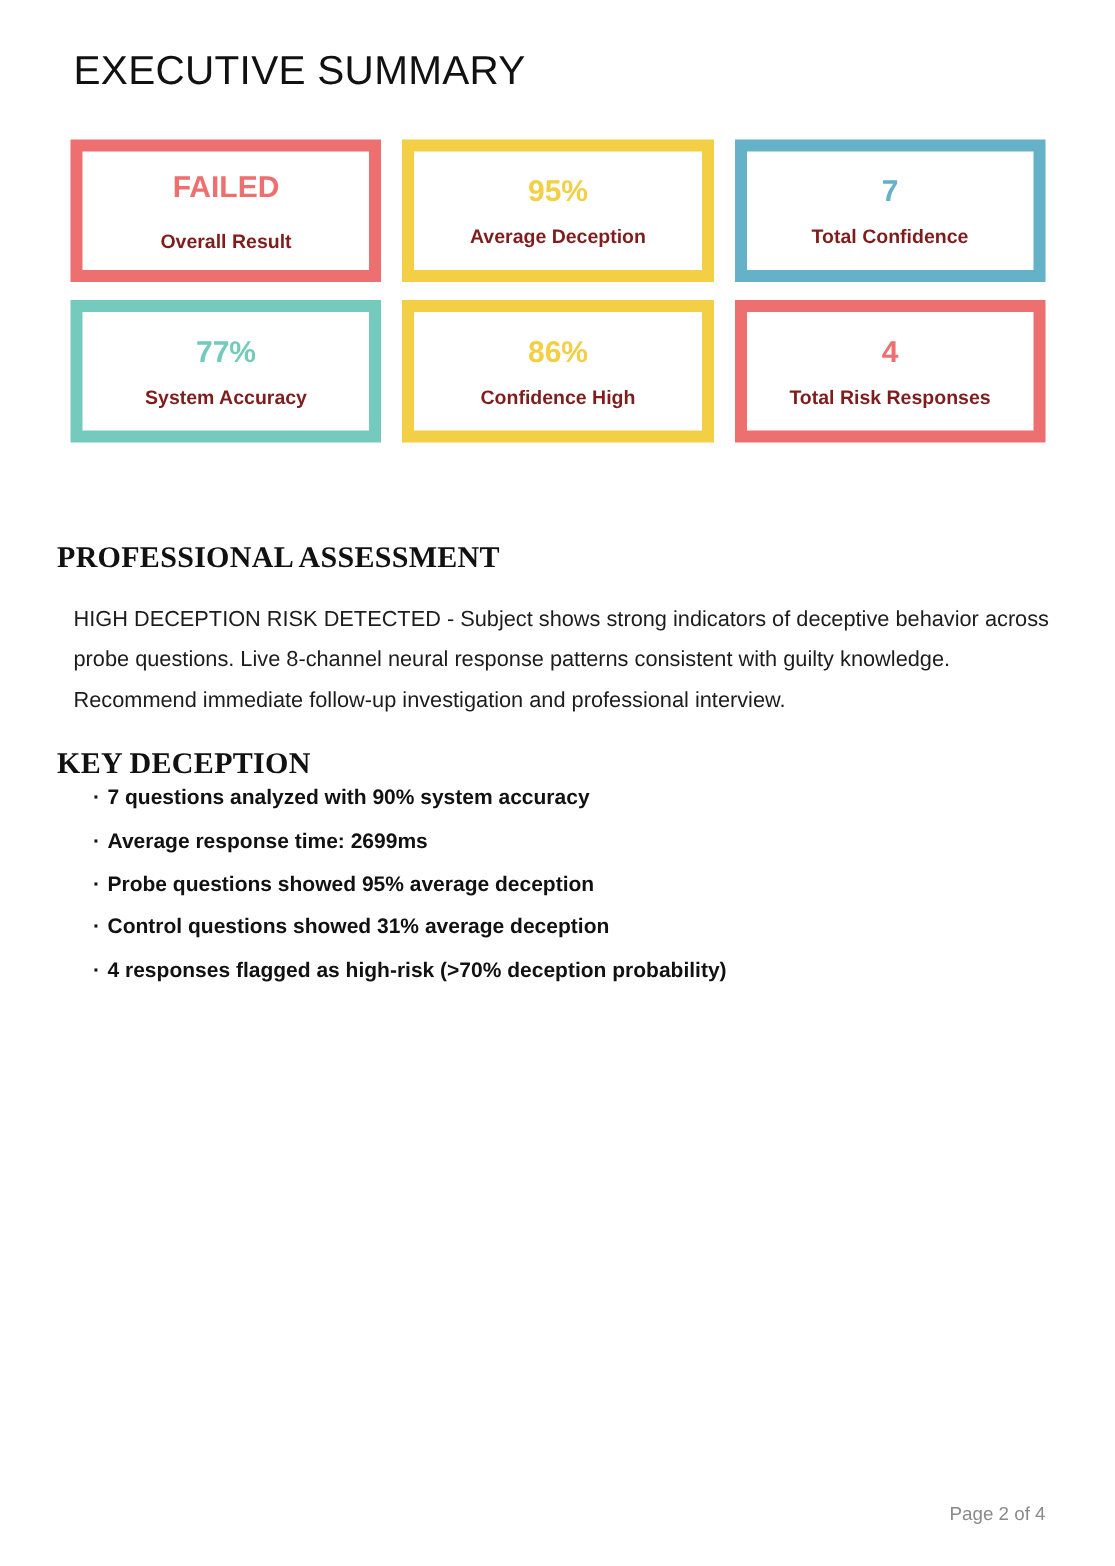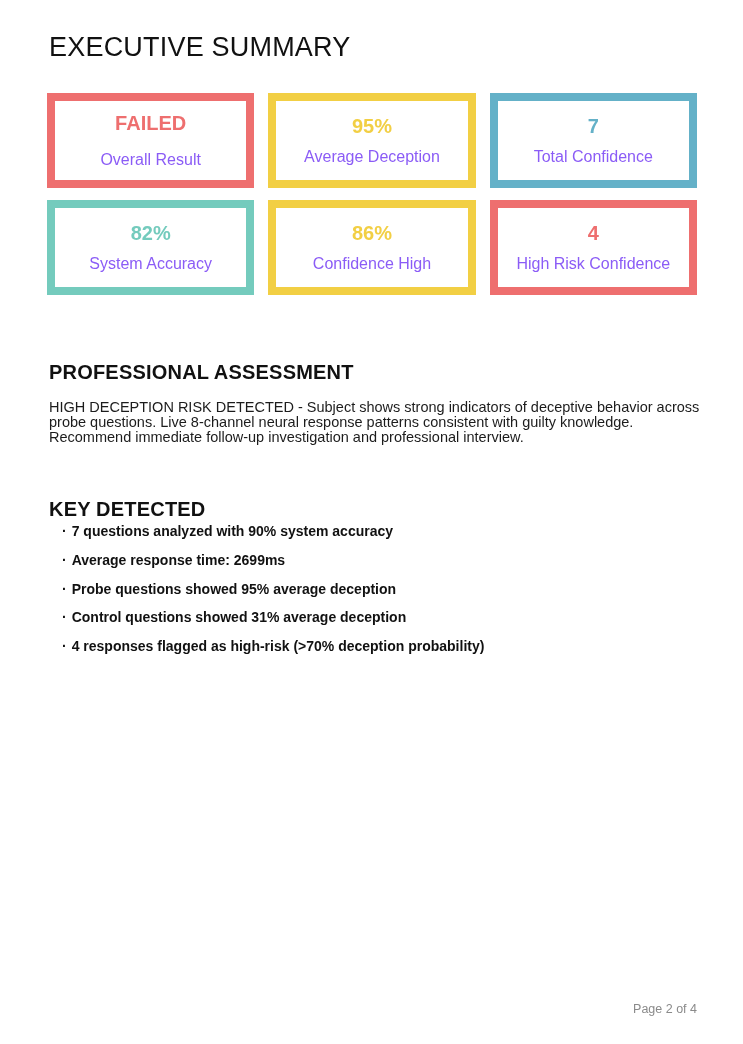--- a/index.html
+++ b/index.html
@@ -45,42 +45,43 @@
     justify-content: center;
     gap: 13px;
     text-align: center;
   }
   .metric-value {
     font-size: 20px;
     font-weight: bold;
     line-height: 1;
   }
   .metric-label {
-    font-size: 16px;
-    font-weight: normal;
-    color: #8b5cf6;
+    font-size: 13px;
+    font-weight: bold;
+    color: #7f1d1d;
     line-height: 1;
   }
   .section-heading {
     position: absolute;
-    left: 49px;
+    left: 38px;
     font-size: 20px;
     font-weight: bold;
     letter-spacing: 0.2px;
     color: #111111;
+    font-family: Liberation Serif, serif;
   }
   #assessment-heading { top: 344px; }
   #keyfindings-heading { top: 481px; }
   .assessment-text {
     position: absolute;
     top: 385px;
     left: 49px;
     width: 652px;
     font-size: 14.5px;
-    line-height: 15px;
+    line-height: 27px;
     font-weight: normal;
     color: #1c1c1c;
   }
   .findings-list {
     position: absolute;
     top: 517px;
     left: 62px;
     margin: 0;
     padding: 0;
     list-style: none;
@@ -124,40 +125,40 @@
         <div class="metric-value" style="color: rgb(242, 207, 68);">95%</div>
         <div class="metric-label">Average Deception</div>
       </div>
 
       <div class="metric-card" style="border-color: rgb(100, 177, 200);">
         <div class="metric-value" style="color: rgb(100, 177, 200);">7</div>
         <div class="metric-label">Total Confidence</div>
       </div>
 
       <div class="metric-card" style="border-color: rgb(116, 203, 189);">
-        <div class="metric-value" style="color: rgb(116, 203, 189);">82%</div>
+        <div class="metric-value" style="color: rgb(116, 203, 189);">77%</div>
         <div class="metric-label">System Accuracy</div>
       </div>
 
       <div class="metric-card" style="border-color: rgb(242, 207, 68);">
         <div class="metric-value" style="color: rgb(242, 207, 68);">86%</div>
         <div class="metric-label">Confidence High</div>
       </div>
 
       <div class="metric-card" style="border-color: rgb(238, 111, 111);">
         <div class="metric-value" style="color: rgb(238, 111, 111);">4</div>
-        <div class="metric-label">High Risk Confidence</div>
+        <div class="metric-label">Total Risk Responses</div>
       </div>
     </div>
 
   <h2 class="section-heading" id="assessment-heading">PROFESSIONAL ASSESSMENT</h2>
 
   <p class="assessment-text">HIGH DECEPTION RISK DETECTED - Subject shows strong indicators of deceptive behavior across probe questions. Live 8-channel neural response patterns consistent with guilty knowledge. Recommend immediate follow-up investigation and professional interview.</p>
 
-  <h2 class="section-heading" id="keyfindings-heading">KEY DETECTED</h2>
+  <h2 class="section-heading" id="keyfindings-heading">KEY DECEPTION</h2>
 
   <ul class="findings-list">
 
       <li class="finding-item">
         <span class="bullet">·</span><span class="finding-text">7 questions analyzed with 90% system accuracy</span>
       </li>
 
       <li class="finding-item">
         <span class="bullet">·</span><span class="finding-text">Average response time: 2699ms</span>
       </li>

